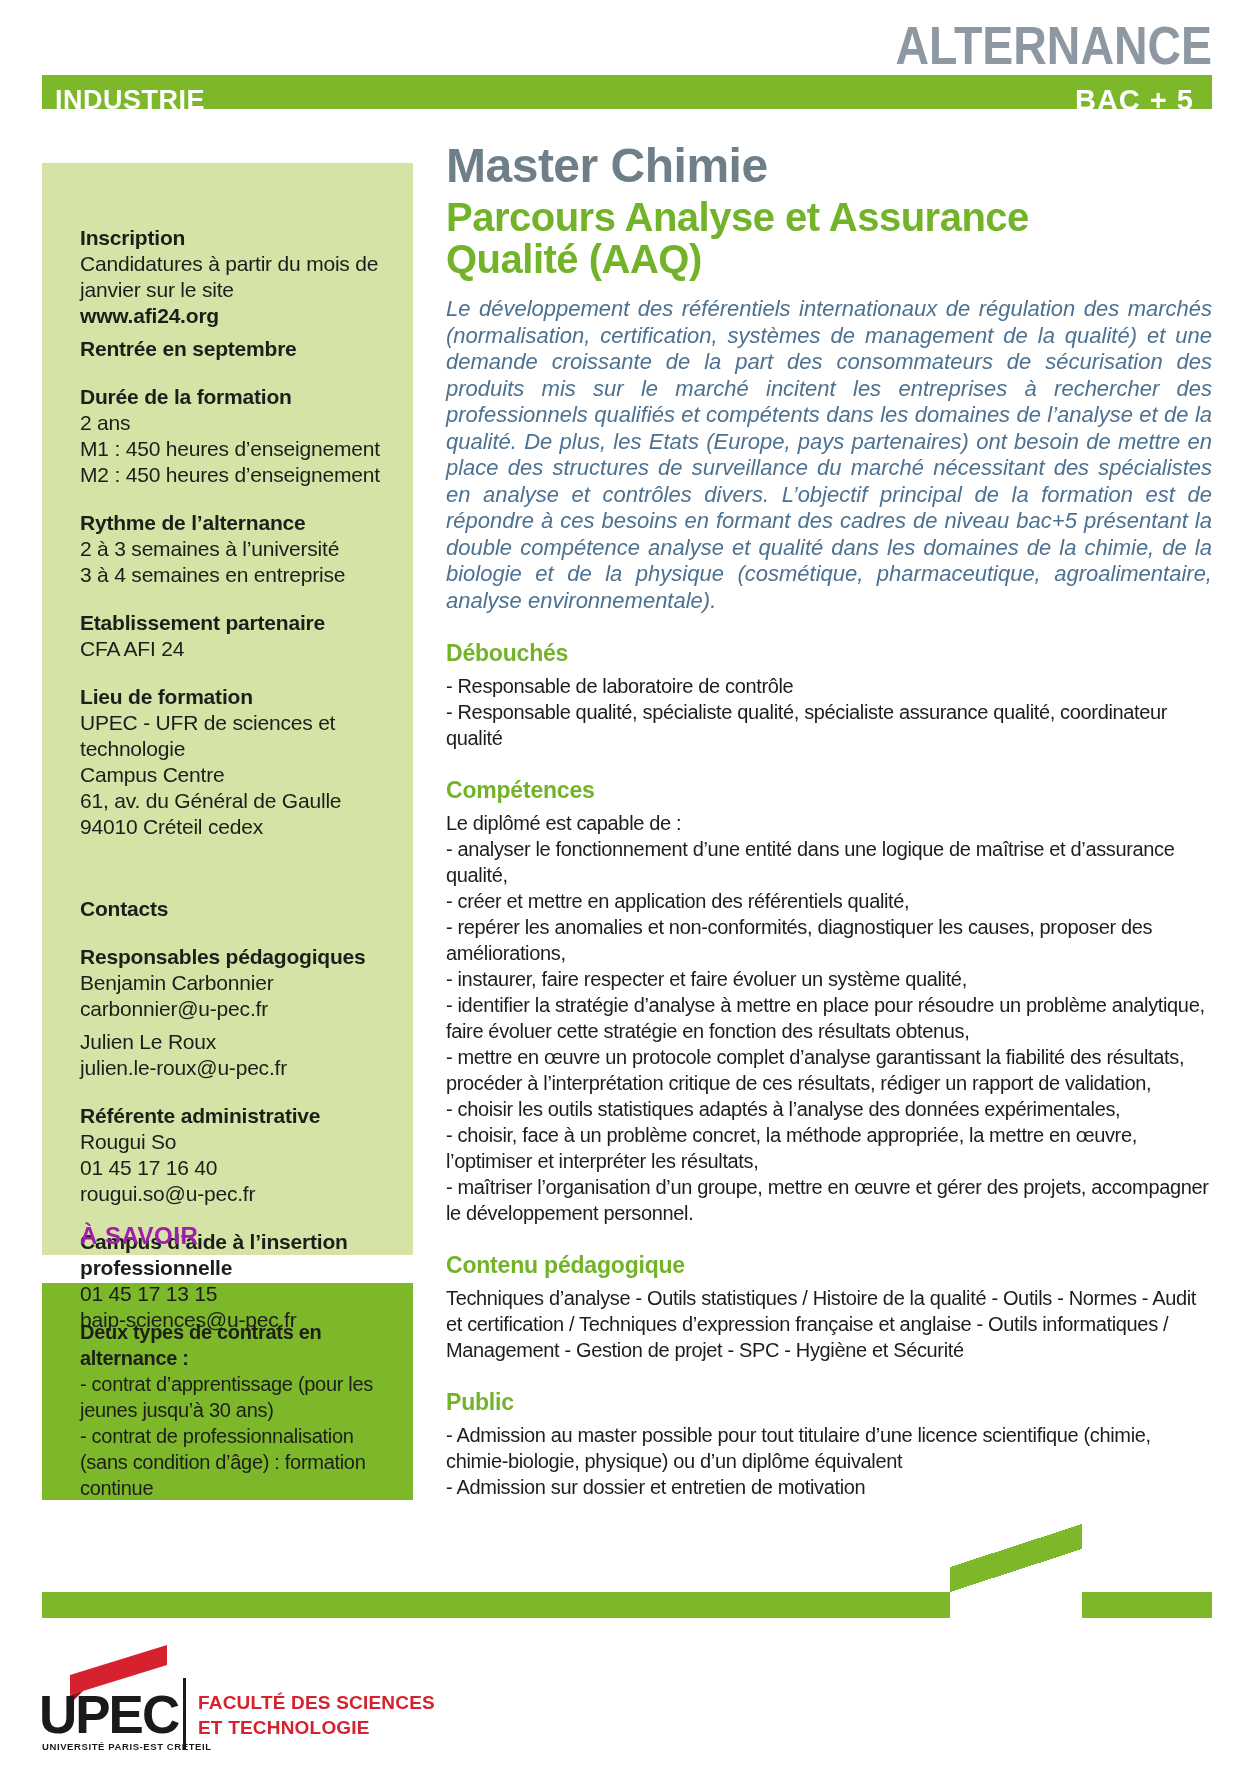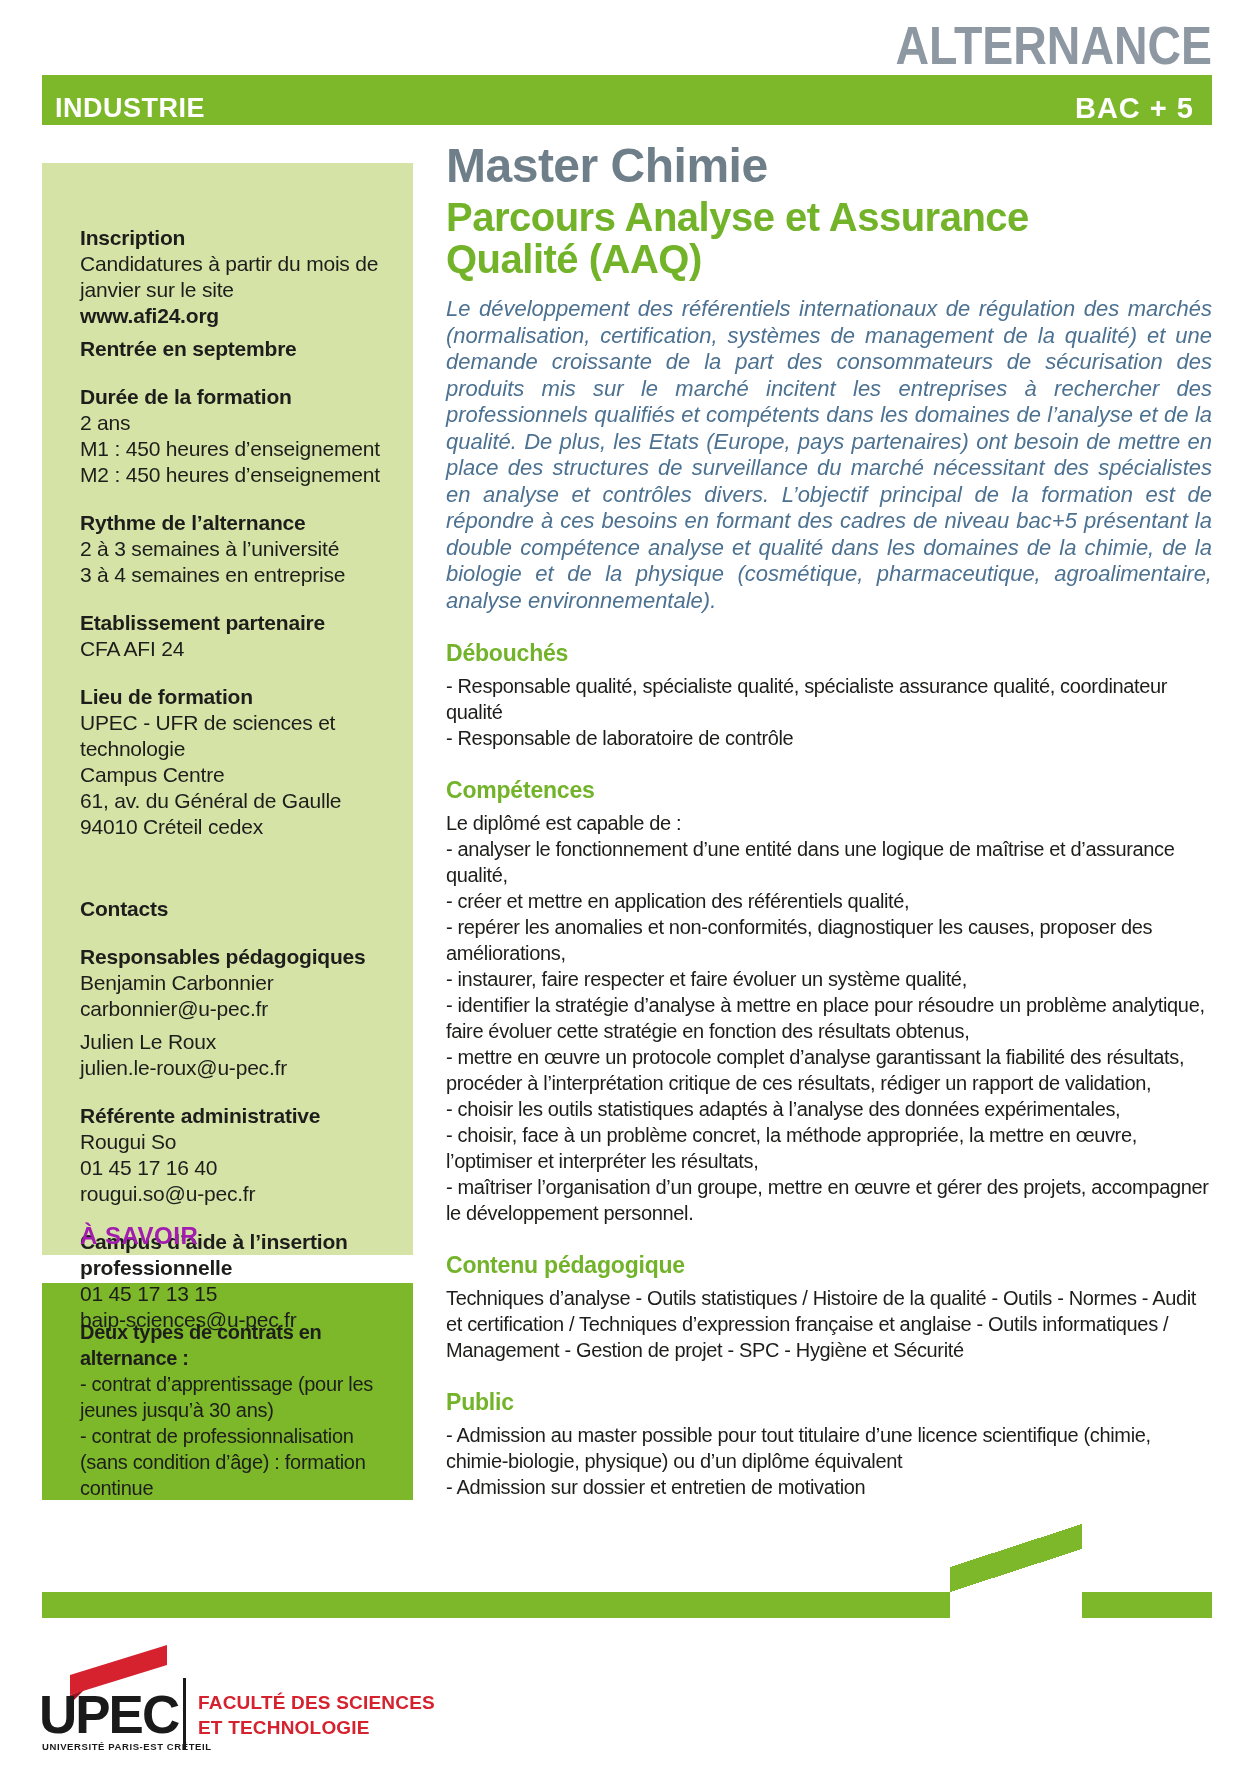--- a/index.html
+++ b/index.html
@@ -3,21 +3,21 @@
 <meta charset="utf-8">
 <style>
   html,body{margin:0;padding:0;background:#888;}
   .page{position:relative;width:1253px;height:1772px;background:#ffffff;margin:0 auto;
         font-family:"Liberation Sans","DejaVu Sans",sans-serif;overflow:hidden;}
 
   
   .alternance{position:absolute;top:16px;right:41px;font-size:54px;font-weight:bold;
               color:#8d98a2;letter-spacing:0px;line-height:58px;
               transform:scaleX(.86);transform-origin:100% 50%;white-space:nowrap;}
-  .topbar{position:absolute;left:42px;top:75px;width:1170px;height:50px;background:#7cb829;
+  .topbar{position:absolute;left:42px;top:75px;width:1170px;height:34px;background:#7cb829;
           display:flex;align-items:center;justify-content:space-between;box-sizing:border-box;
           padding:16px 18px 0 13px;color:#ffffff;font-weight:bold;}
   .topbar .ind{font-size:27px;letter-spacing:.5px;}
   .topbar .bac{font-size:29px;letter-spacing:1px;}
 
   
   .sidebar{position:absolute;left:42px;top:163px;width:371px;}
   .side-light{position:relative;background:#d5e3a6;height:1092px;box-sizing:border-box;
               padding:62px 22px 0 38px;}
   .sline{margin:0;font-size:21px;line-height:26px;color:#1d1d1b;letter-spacing:-.2px;}
@@ -121,22 +121,22 @@
     <h2>
         <span>Parcours Analyse et Assurance</span>
         <span>Qualité (AAQ)</span>
       </h2>
     <p class="intro">Le développement des référentiels internationaux de régulation des marchés (normalisation, certification, systèmes de management de la qualité) et une demande croissante de la part des consommateurs de sécurisation des produits mis sur le marché incitent les entreprises à rechercher des professionnels qualifiés et compétents dans les domaines de l’analyse et de la qualité. De plus, les Etats (Europe, pays partenaires) ont besoin de mettre en place des structures de surveillance du marché nécessitant des spécialistes en analyse et contrôles divers. L’objectif principal de la formation est de répondre à ces besoins en formant des cadres de niveau bac+5 présentant la double compétence analyse et qualité dans les domaines de la chimie, de la biologie et de la physique (cosmétique, pharmaceutique, agroalimentaire, analyse environnementale).</p>
 
     <section class="msec">
       <h3>Débouchés</h3>
       <div>
 
-      <p class="mpar">- Responsable qualité, spécialiste qualité, spécialiste assurance qualité, coordinateur qualité</p>
-          <p class="mpar">- Responsable de laboratoire de contrôle</p>
+      <p class="mpar">- Responsable de laboratoire de contrôle</p>
+          <p class="mpar">- Responsable qualité, spécialiste qualité, spécialiste assurance qualité, coordinateur qualité</p>
         </div>
     </section>
 
     <section class="msec">
       <h3>Compétences</h3>
       <div>
 
       <p class="mpar">Le diplômé est capable de :</p>
           <p class="mpar">- analyser le fonctionnement d’une entité dans une logique de maîtrise et d’assurance qualité,</p>
           <p class="mpar">- créer et mettre en application des référentiels qualité,</p>

